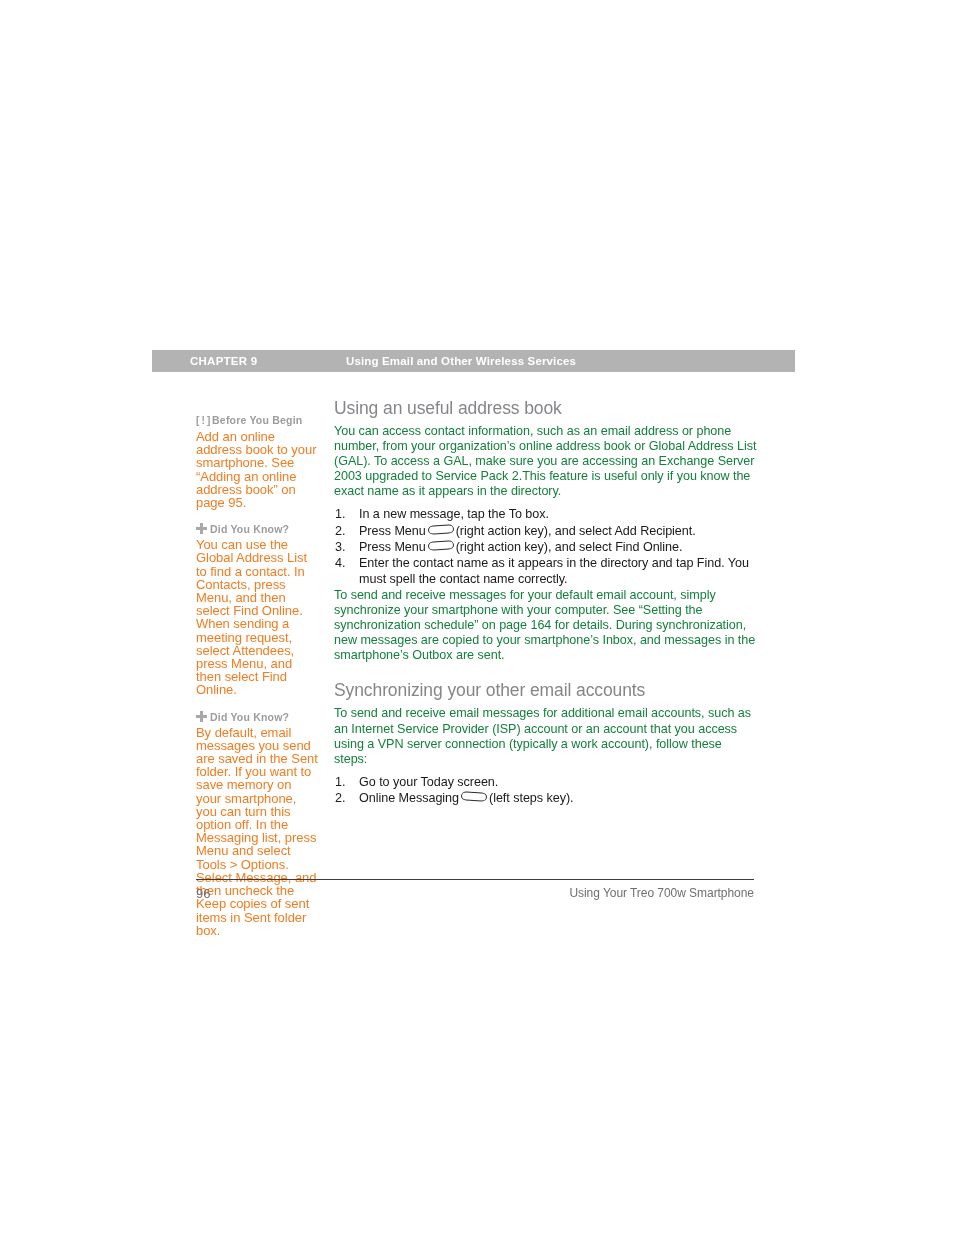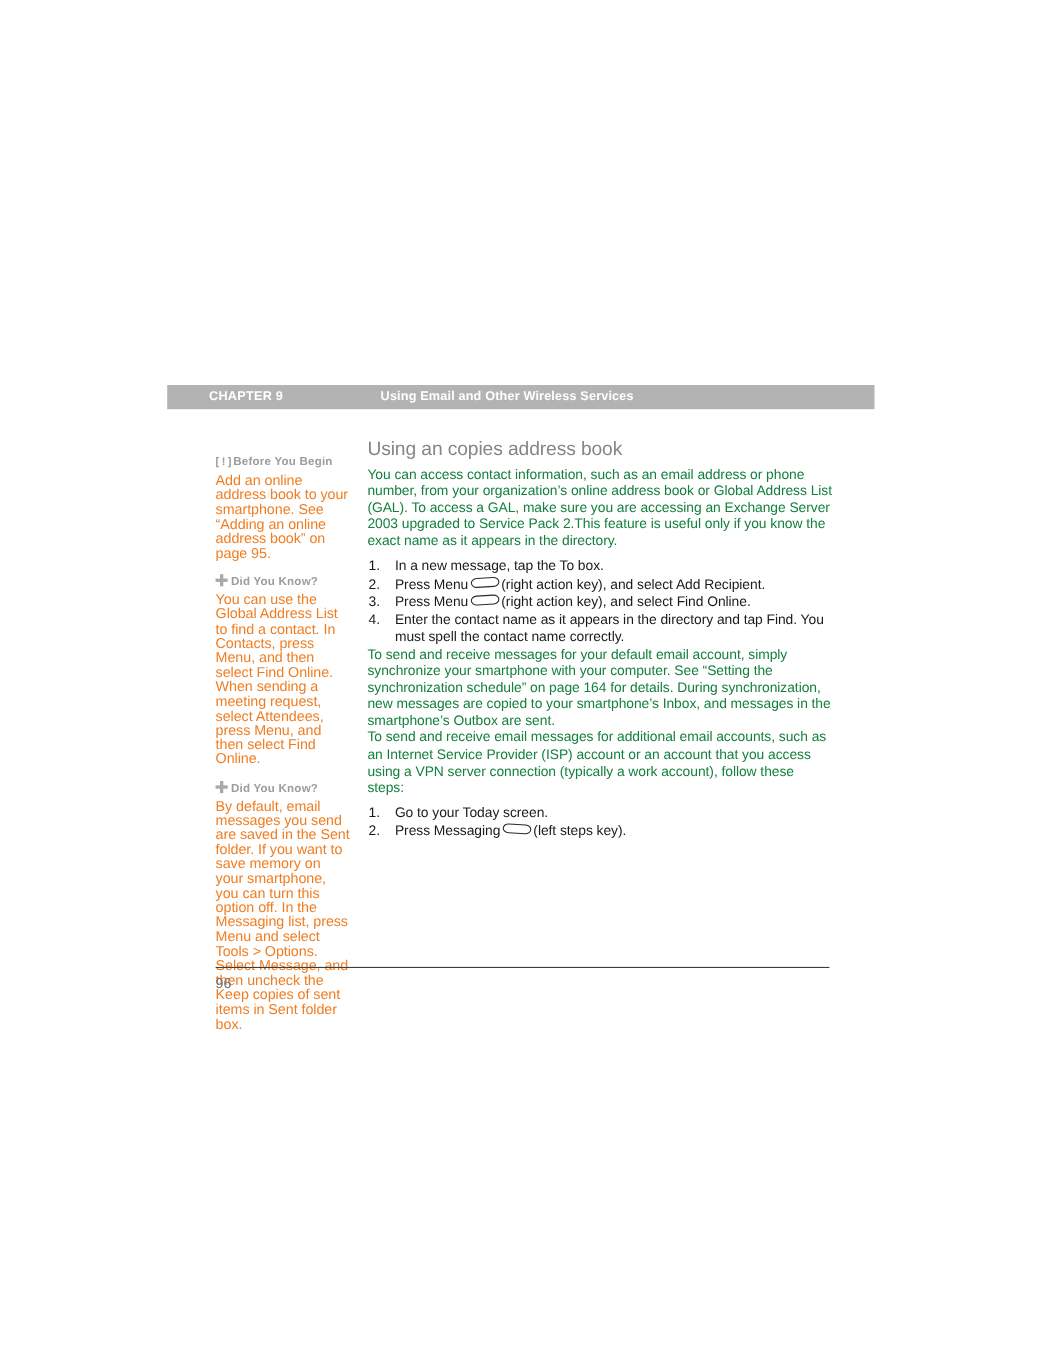--- a/index.html
+++ b/index.html
@@ -238,47 +238,49 @@
       <div class="note-head">
         <span class="note-icon icon-plus"></span><span>Did You Know?</span>
       </div>
       <div class="note-body">By default, email messages you send are saved in the Sent folder. If you want to save memory on your smartphone, you can turn this option off. In the Messaging list, press Menu and select Tools &gt; Options. Select Message, and then uncheck the Keep copies of sent items in Sent folder box.</div>
     </div>
 
   </div>
 
   <div class="main">
 
-    <h2 class="section-title">Using an copies address book</h2>
+    <h2 class="section-title">Using an useful address book</h2>
     <p class="para">You can access contact information, such as an email address or phone number, from your organization’s online address book or Global Address List (GAL). To access a GAL, make sure you are accessing an Exchange Server 2003 upgraded to Service Pack 2.This feature is useful only if you know the exact name as it appears in the directory.</p>
     <ol class="steps">
       <li>
         <span class="num">1.</span><span>In a new message, tap the To box.</span>
       </li>
       <li>
         <span class="num">2.</span><span>Press Menu</span><span class="key-glyph"></span><span>(right action key), and select Add Recipient.</span>
       </li>
       <li>
         <span class="num">3.</span><span>Press Menu</span><span class="key-glyph"></span><span>(right action key), and select Find Online.</span>
       </li>
       <li>
         <span class="num">4.</span><span>Enter the contact name as it appears in the directory and tap Find. You must spell the contact name correctly.</span>
       </li>
     </ol>
 
     <p class="para">To send and receive messages for your default email account, simply synchronize your smartphone with your computer. See “Setting the synchronization schedule” on page 164 for details. During synchronization, new messages are copied to your smartphone’s Inbox, and messages in the smartphone’s Outbox are sent.</p>
 
+    <h2 class="section-title spaced">Synchronizing your other email accounts</h2>
     <p class="para">To send and receive email messages for additional email accounts, such as an Internet Service Provider (ISP) account or an account that you access using a VPN server connection (typically a work account), follow these steps:</p>
     <ol class="steps">
       <li>
         <span class="num">1.</span><span>Go to your Today screen.</span>
       </li>
       <li>
-        <span class="num">2.</span><span>Press Messaging</span><span class="key-glyph left"></span><span>(left steps key).</span>
+        <span class="num">2.</span><span>Online Messaging</span><span class="key-glyph left"></span><span>(left steps key).</span>
       </li>
     </ol>
 
   </div>
 
   <div class="footer-rule"></div>
   <div class="footer-page">96</div>
+  <div class="footer-title">Using Your Treo 700w Smartphone</div>
 
 </div>
 
 </body></html>

